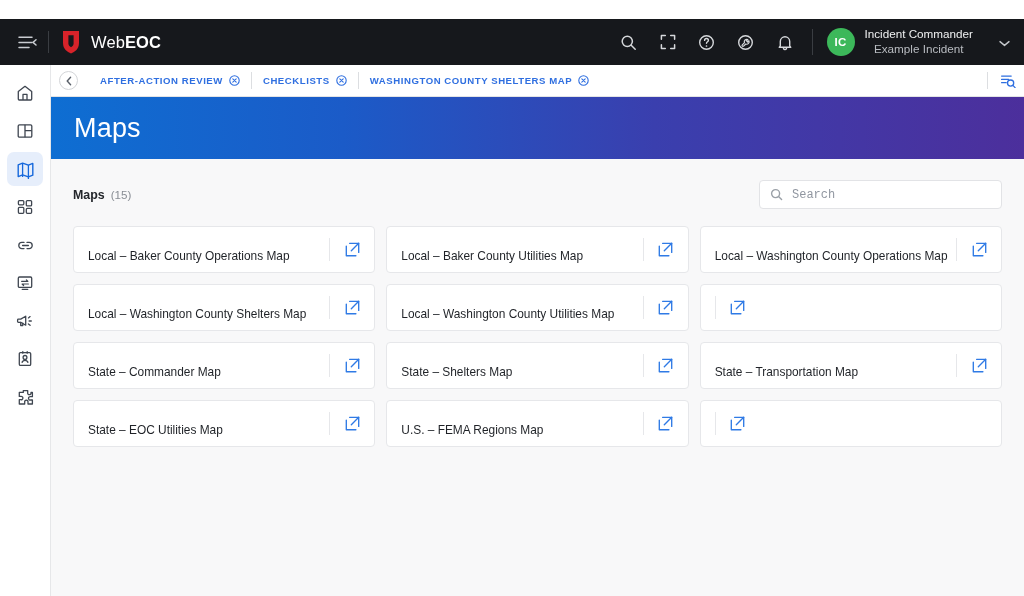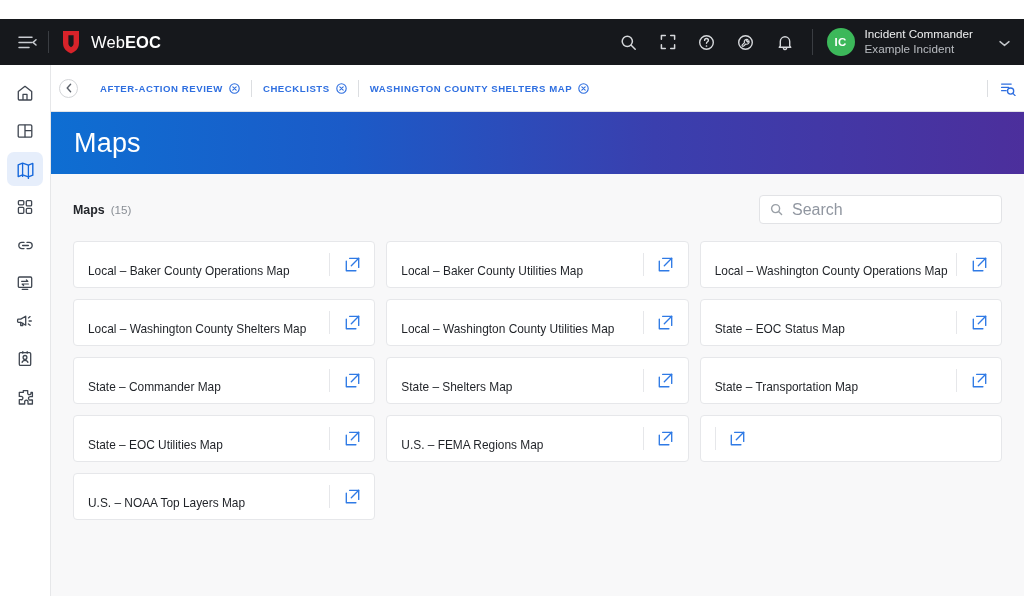--- a/index.html
+++ b/index.html
@@ -36,21 +36,21 @@
   .topbar-spacer { flex: 1; }
   .top-icons { display: flex; align-items: center; gap: 17px; }
   .ticon {
     width: 22px; height: 22px;
     display: flex; align-items: center; justify-content: center;
     cursor: pointer; color: #d6d8db;
   }
   .ticon svg { display: block; }
   .vdiv-dark2 { width: 1px; height: 26px; background: #3a3d42; margin: 0 14px 0 16px; }
 
-  .userbox { display: flex; align-items: center; gap: 10px; cursor: pointer; }
+  .userbox { display: flex; align-items: center; gap: 10px; cursor: pointer; text-align: center; }
   .avatar {
     width: 28px; height: 28px; border-radius: 50%;
     background: #3cb85a;
     color: #ffffff; font-size: 11.5px; font-weight: 700;
     display: flex; align-items: center; justify-content: center;
     letter-spacing: .3px;
   }
   .userlines { display: flex; flex-direction: column; line-height: 1.28; }
   .uname { font-size: 11.7px; color: #f0f1f2; }
   .urole { font-size: 11.7px; color: #b9bcc1; }
@@ -76,21 +76,21 @@
     color: #3f4650;
   }
   .rail-item svg { display: block; }
   .rail-item.active { background: #e6eefb; color: #1668dc; }
 
   
   .right { flex: 1; display: flex; flex-direction: column; min-width: 0; background: #f8f8f9; }
 
   
   .tabstrip {
-    height: 47px; min-height: 32px;
+    height: 32px; min-height: 32px;
     background: #ffffff;
     border-bottom: 1px solid #e3e4e6;
     display: flex; align-items: center;
     padding: 0 8px 0 8px;
   }
   .backbtn {
     width: 19px; height: 19px; border-radius: 50%;
     border: 1px solid #d3d5d8;
     display: flex; align-items: center; justify-content: center;
     margin-right: 11px; cursor: pointer; color: #5a6069;
@@ -135,22 +135,22 @@
     background: #ffffff;
     border: 1px solid #e2e3e6;
     border-radius: 4px;
     display: flex; align-items: center;
     padding: 0 10px;
     gap: 9px;
   }
   .searchbox svg { color: #9aa0a7; display: block; flex: none; }
   .searchbox input {
     border: 0; outline: 0; flex: 1;
-    font-family: Liberation Sans, sans-serif;
-    font-size: 16px; color: #31353b;
+    font-family: Liberation Mono, monospace;
+    font-size: 12px; color: #31353b;
     background: transparent;
   }
   .searchbox input::placeholder { color: #9096a0; }
 
   
   .grid {
     display: grid;
     grid-template-columns: repeat(3, 1fr);
     gap: 11px 11px;
   }
@@ -473,21 +473,20 @@
             <div class="card-open">
               <svg width="15" height="15" viewBox="0 0 15 15" fill="none" stroke="currentColor" stroke-width="1.35" stroke-linecap="round" stroke-linejoin="round">
                 <path d="M1.3 4.1v9.6h9.6"></path>
                   <path d="M4.6 1.3h9.1v9.1"></path>
                   <path d="M13.7 1.3L6.3 8.7"></path>
               </svg>
             </div>
           </div>
 
           <div class="card">
-            <div class="card-title">State – EOC Status Map</div>
             <div class="card-sep"></div>
             <div class="card-open">
               <svg width="15" height="15" viewBox="0 0 15 15" fill="none" stroke="currentColor" stroke-width="1.35" stroke-linecap="round" stroke-linejoin="round">
                 <path d="M1.3 4.1v9.6h9.6"></path>
                   <path d="M4.6 1.3h9.1v9.1"></path>
                   <path d="M13.7 1.3L6.3 8.7"></path>
               </svg>
             </div>
           </div>
 
@@ -556,30 +555,19 @@
             <div class="card-sep"></div>
             <div class="card-open">
               <svg width="15" height="15" viewBox="0 0 15 15" fill="none" stroke="currentColor" stroke-width="1.35" stroke-linecap="round" stroke-linejoin="round">
                 <path d="M1.3 4.1v9.6h9.6"></path>
                   <path d="M4.6 1.3h9.1v9.1"></path>
                   <path d="M13.7 1.3L6.3 8.7"></path>
               </svg>
             </div>
           </div>
 
-          <div class="card">
-            <div class="card-title">U.S. – NOAA Top Layers Map</div>
-            <div class="card-sep"></div>
-            <div class="card-open">
-              <svg width="15" height="15" viewBox="0 0 15 15" fill="none" stroke="currentColor" stroke-width="1.35" stroke-linecap="round" stroke-linejoin="round">
-                <path d="M1.3 4.1v9.6h9.6"></path>
-                  <path d="M4.6 1.3h9.1v9.1"></path>
-                  <path d="M13.7 1.3L6.3 8.7"></path>
-              </svg>
-            </div>
-          </div>
 
         </div>
       </div>
 
     </div>
   </div>
 </div>
 
 </body></html>

